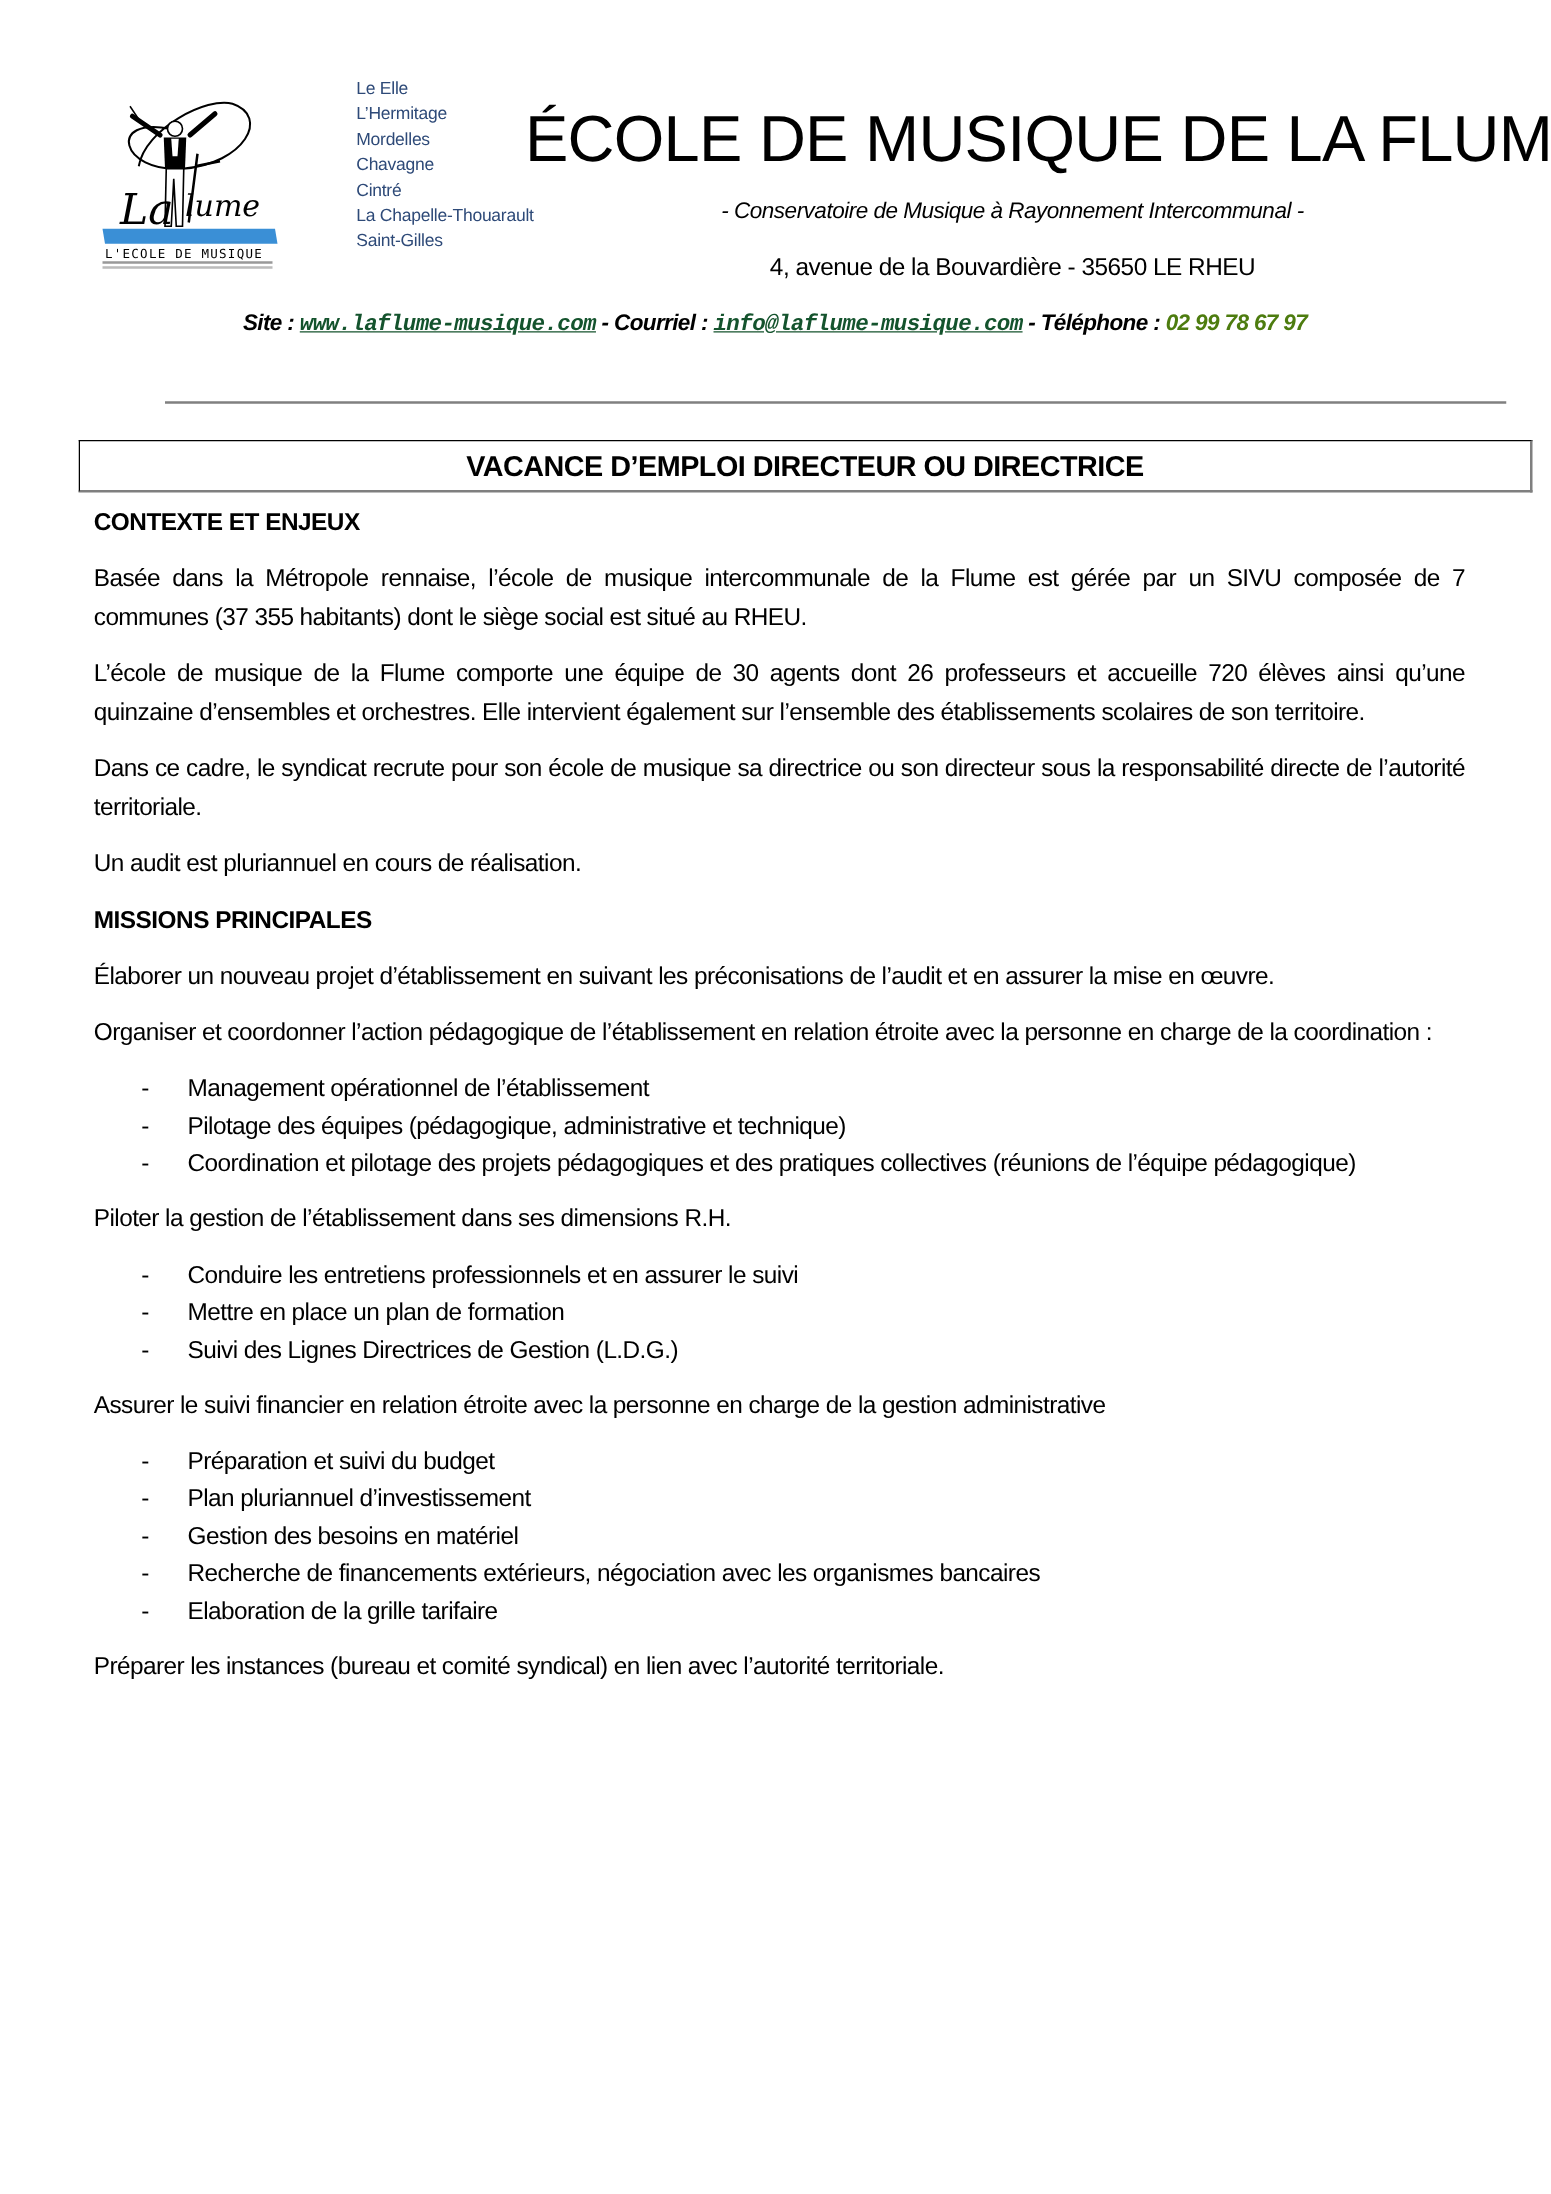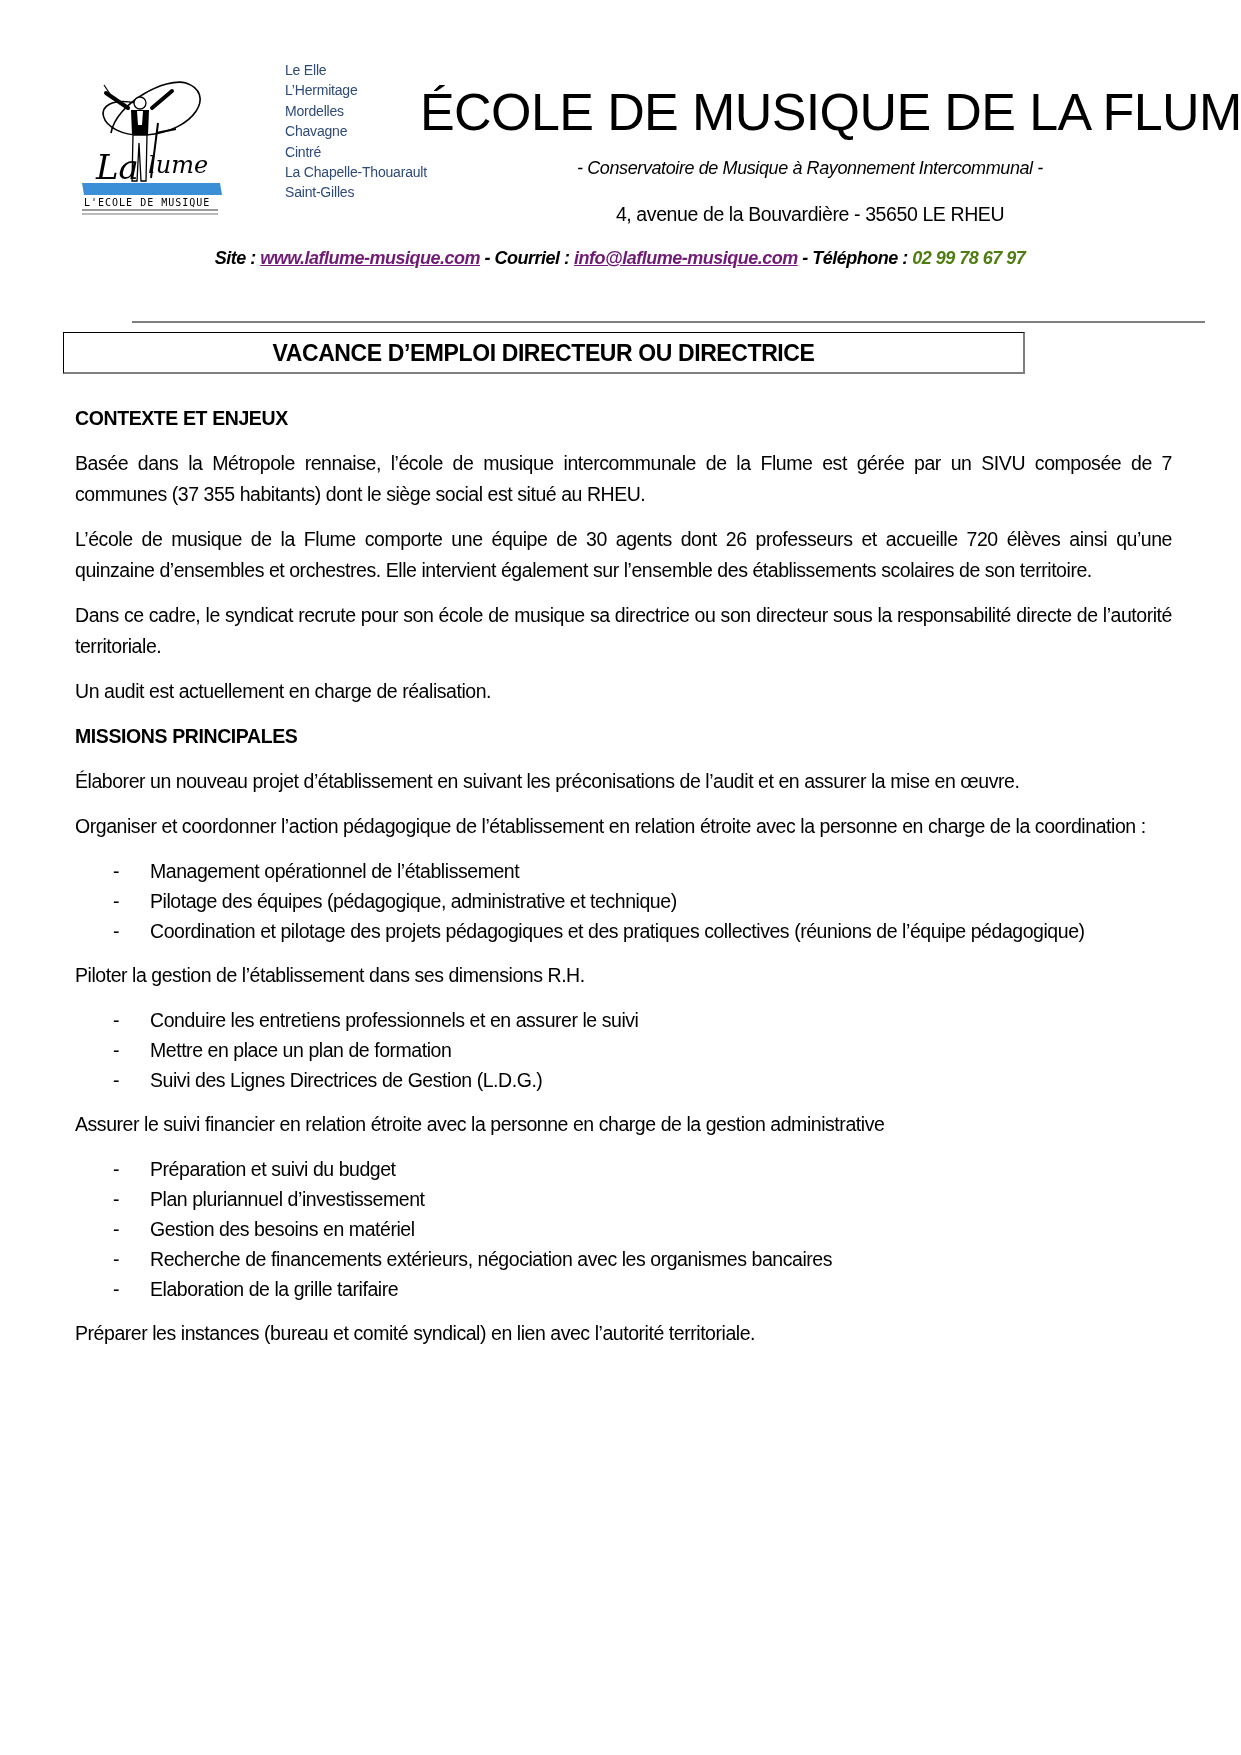--- a/index.html
+++ b/index.html
@@ -12,26 +12,26 @@
   
   #towns { left: 285px; top: 60px; font-size: 14px; line-height: 20.4px; color: #2e4a78; letter-spacing: -0.2px; }
   #towns div { white-space: nowrap; }
 
   
   #school-title { left: 420px; top: 82px; width: 780px; text-align: center; font-size: 52px; letter-spacing: -0.6px; font-weight: normal; white-space: nowrap; }
   #subtitle { left: 420px; top: 158px; width: 780px; text-align: center; font-size: 18px; font-style: italic; letter-spacing: -0.4px; white-space: nowrap; }
   #address { left: 420px; top: 203px; width: 780px; text-align: center; font-size: 19.5px; letter-spacing: -0.4px; white-space: nowrap; }
 
   #contact { left: 120px; top: 248px; width: 1000px; text-align: center; font-size: 18px; font-weight: bold; font-style: italic; letter-spacing: -0.5px; white-space: nowrap; }
-  #contact a { color: #701a75; text-decoration: underline; }
+  #contact a { color: #14532d; text-decoration: underline; font-family: Liberation Mono, monospace; }
   #contact .phone { color: #4d7c0f; }
 
   #rule { left: 132px; top: 321px; width: 1073px; height: 2px; background: #808080; }
 
-  #title-box { left: 63px; top: 332px; width: 962px; height: 42px; border: 1.5px solid #000; border-right-color: #7f7f7f; border-bottom-color: #7f7f7f; border-right-width: 2px; border-bottom-width: 2px; box-sizing: border-box; }
+  #title-box { left: 63px; top: 352px; width: 1163px; height: 42px; border: 1.5px solid #000; border-right-color: #7f7f7f; border-bottom-color: #7f7f7f; border-right-width: 2px; border-bottom-width: 2px; box-sizing: border-box; }
   #title-box h1 { margin: 0; text-align: center; font-size: 23px; line-height: 40px; font-weight: bold; letter-spacing: -0.4px; }
 
   #content { left: 75px; top: 403px; width: 1097px; font-size: 19.5px; letter-spacing: -0.45px; line-height: 31px; }
   #content h2 { margin: 0 0 14px 0; font-size: 19.5px; font-weight: bold; line-height: 31px; letter-spacing: -0.4px; }
   #content p { margin: 0 0 14px 0; text-align: justify; }
   #content ul { list-style: none; margin: 0 0 14px 0; padding: 0; }
   #content li { position: relative; padding-left: 75px; text-align: justify; line-height: 30px; }
   #content li .dash { position: absolute; left: 38px; top: 0; }
 </style>
 </head>
@@ -83,21 +83,21 @@
 
 <div id="title-box" class="abs">
   <h1>VACANCE D’EMPLOI DIRECTEUR OU DIRECTRICE</h1>
 </div>
 
 <div id="content" class="abs">
   <h2>CONTEXTE ET ENJEUX</h2>
   <p>Basée dans la Métropole rennaise, l’école de musique intercommunale de la Flume est gérée par un SIVU composée de 7 communes (37 355 habitants) dont le siège social est situé au RHEU.</p>
   <p>L’école de musique de la Flume comporte une équipe de 30 agents dont 26 professeurs et accueille 720 élèves ainsi qu’une quinzaine d’ensembles et orchestres. Elle intervient également sur l’ensemble des établissements scolaires de son territoire.</p>
   <p>Dans ce cadre, le syndicat recrute pour son école de musique sa directrice ou son directeur sous la responsabilité directe de l’autorité territoriale.</p>
-  <p>Un audit est actuellement en charge de réalisation.</p>
+  <p>Un audit est pluriannuel en cours de réalisation.</p>
 
   <h2>MISSIONS PRINCIPALES</h2>
   <p>Élaborer un nouveau projet d’établissement en suivant les préconisations de l’audit et en assurer la mise en œuvre.</p>
   <p>Organiser et coordonner l’action pédagogique de l’établissement en relation étroite avec la personne en charge de la coordination :</p>
   <ul>
     <li><span class="dash">-</span><span>Management opérationnel de l’établissement</span></li>
     <li><span class="dash">-</span><span>Pilotage des équipes (pédagogique, administrative et technique)</span></li>
     <li><span class="dash">-</span><span>Coordination et pilotage des projets pédagogiques et des pratiques collectives (réunions de l’équipe pédagogique)</span></li>
   </ul>
   <p>Piloter la gestion de l’établissement dans ses dimensions R.H.</p>

